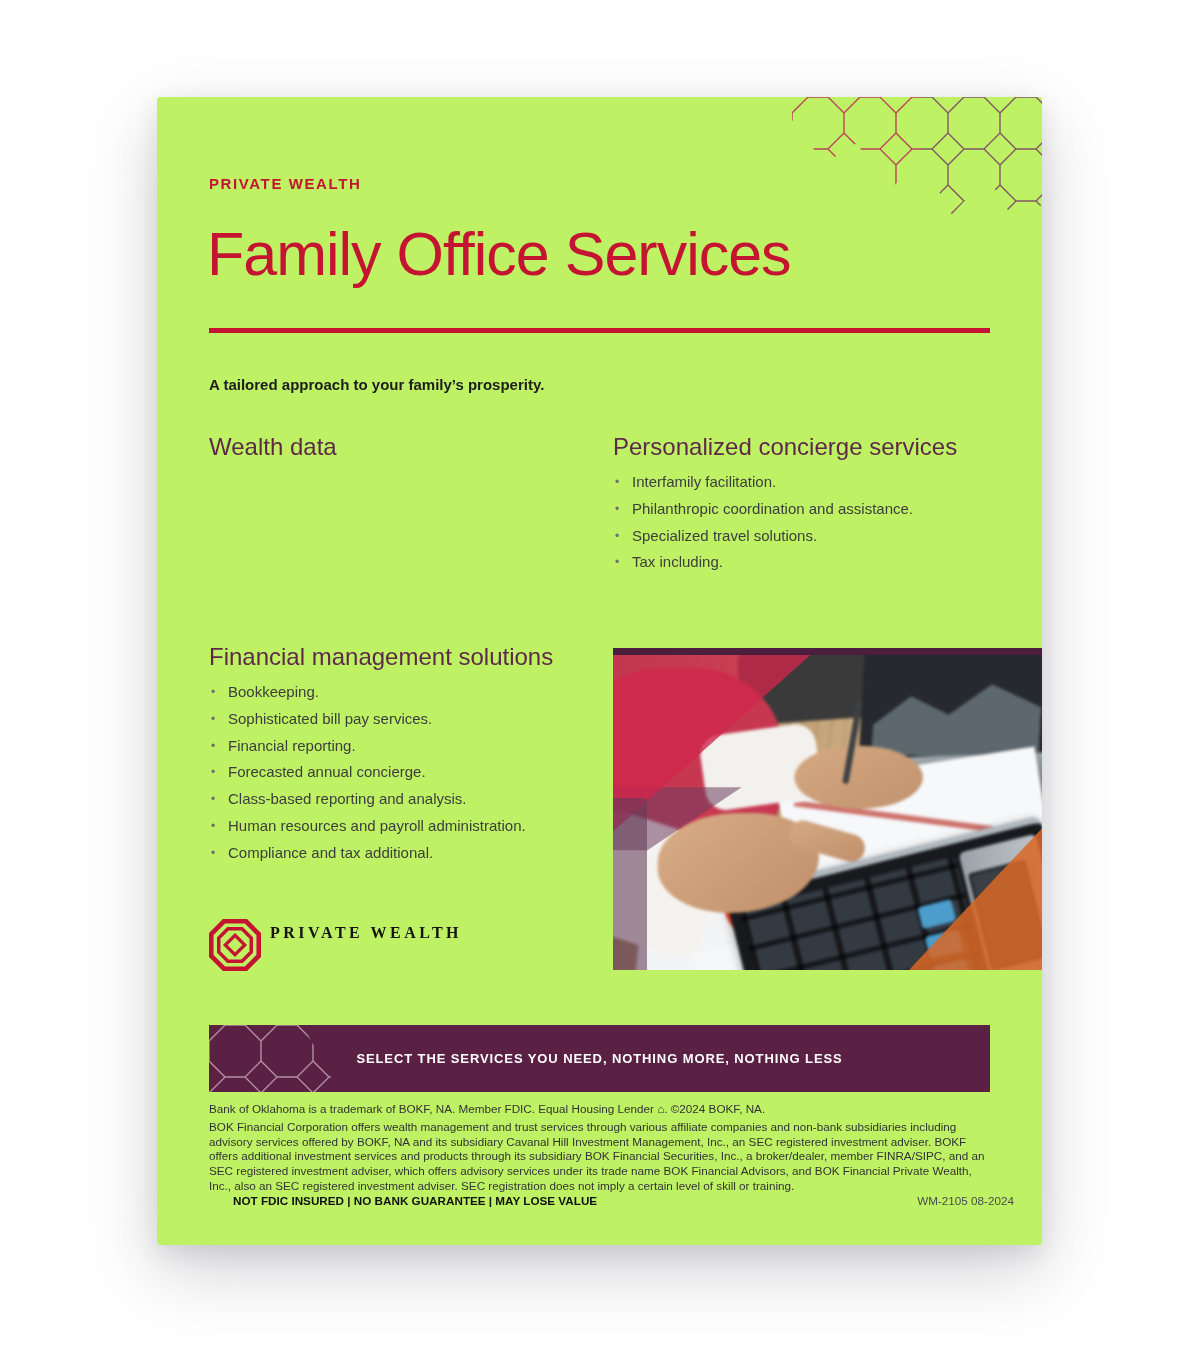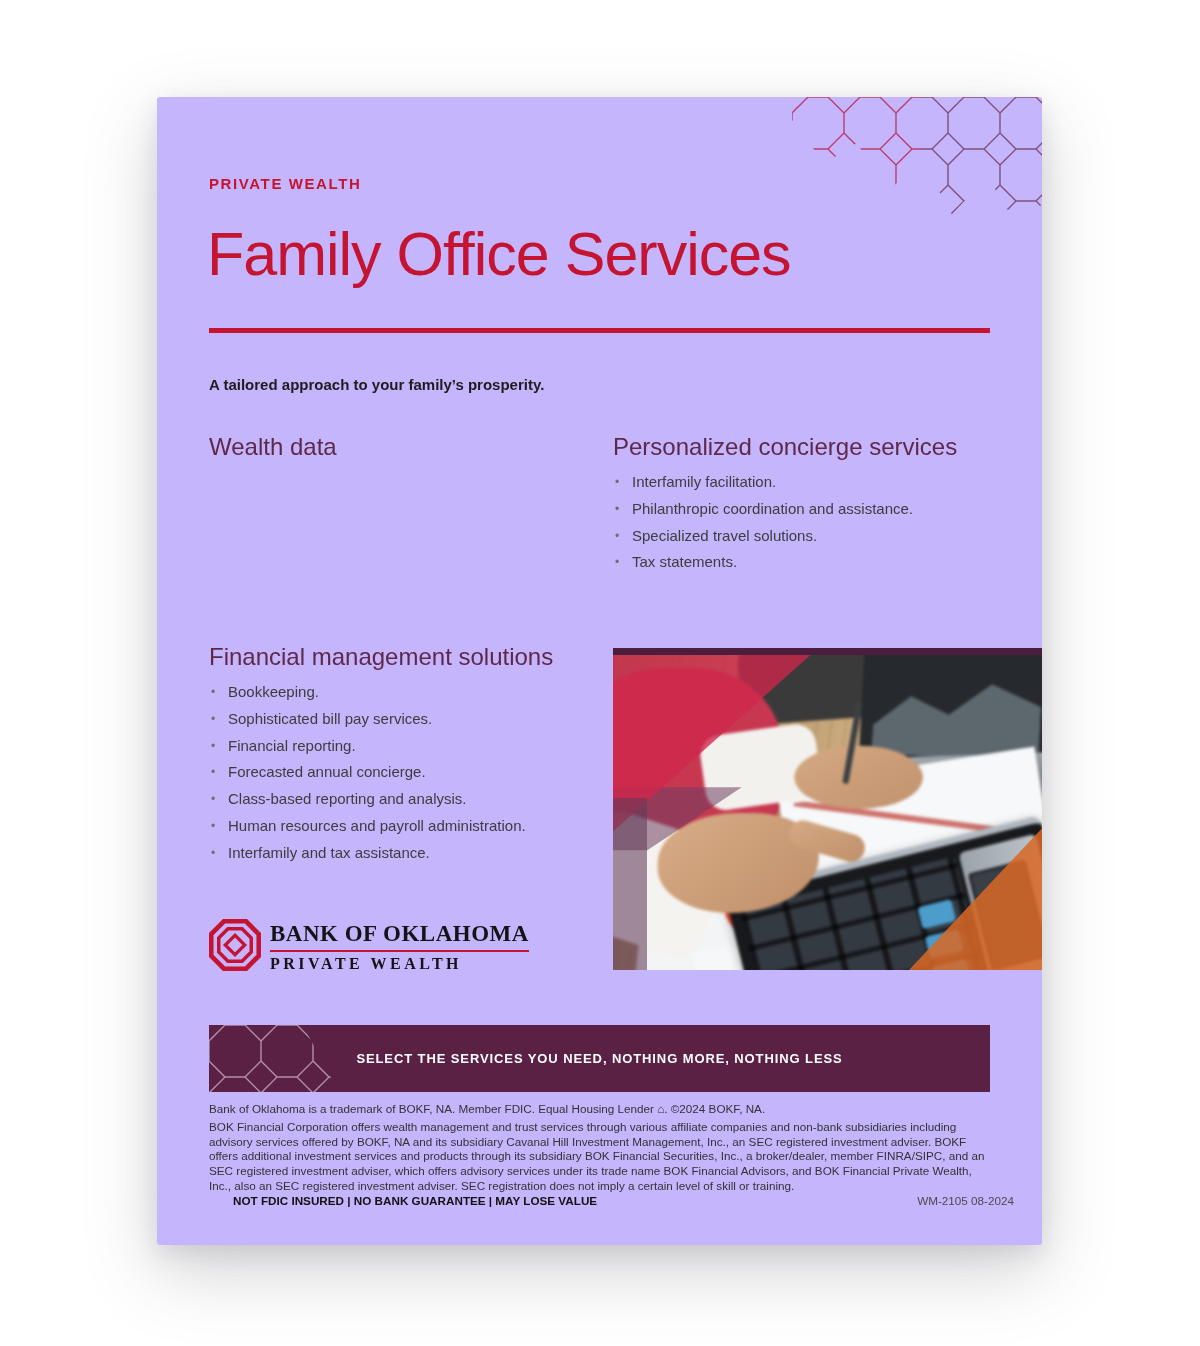--- a/index.html
+++ b/index.html
@@ -1,20 +1,20 @@
 <!DOCTYPE html>
 <html><head>
 <meta charset="utf-8">
 <style>
   * { margin:0; padding:0; box-sizing:border-box; }
   html,body { width:1200px; height:1346px; background:#ffffff; font-family:"Liberation Sans", sans-serif; position:relative; }
 
   .card {
     position:absolute; left:157px; top:97px; width:885px; height:1148px;
-    background:#c4b5fd; border-radius:3px; overflow:hidden;
+    background:#bef264; border-radius:3px; overflow:hidden;
     box-shadow:0 25px 70px rgba(90,90,100,.28), 0 8px 22px rgba(90,90,100,.14);
   }
 
   
   .deco-tr {
     position:absolute; top:0; right:0; width:250px; height:128px;
     clip-path:polygon(0 0,100% 0,100% 84%,90% 100%,78% 62%,64% 92%,52% 50%,38% 74%,26% 36%,13% 52%,0 18%);
     opacity:.9;
   }
   .banner-pattern {
@@ -147,32 +147,32 @@
   <div class="rule"></div>
   <div class="intro">A tailored approach to your family’s prosperity.</div>
 
   <h2 class="sec-heading h-wealth">Wealth data</h2>
 
   <h2 class="sec-heading h-concierge">Personalized concierge services</h2>
   <ul class="bullets l-concierge">
     <li>Interfamily facilitation.</li>
     <li>Philanthropic coordination and assistance.</li>
     <li>Specialized travel solutions.</li>
-    <li>Tax statements.</li>
+    <li>Tax including.</li>
   </ul>
 
   <h2 class="sec-heading h-financial">Financial management solutions</h2>
   <ul class="bullets l-financial">
     <li>Bookkeeping.</li>
     <li>Sophisticated bill pay services.</li>
     <li>Financial reporting.</li>
     <li>Forecasted annual concierge.</li>
     <li>Class-based reporting and analysis.</li>
     <li>Human resources and payroll administration.</li>
-    <li>Interfamily and tax assistance.</li>
+    <li>Compliance and tax additional.</li>
   </ul>
 
   <div class="photo">
     <div class="scene">
       <div class="desk"></div>
       <div class="wood-grain"></div>
       <div class="dark-blob"></div>
       <div class="shirt"></div>
       <div class="lap-screen">
         <div class="lap-chart"></div>
@@ -210,21 +210,20 @@
     <div class="photo-strip"></div>
   </div>
 
   <div class="logo">
     <svg class="logo-mark" viewBox="0 0 48 48">
       <path d="M14 2 H34 L46 14 V34 L34 46 H14 L2 34 V14 Z" fill="none" stroke="#c41432" stroke-width="4.4"></path>
       <path d="M17.5 9 H30.5 L39 17.5 V30.5 L30.5 39 H17.5 L9 30.5 V17.5 Z" fill="none" stroke="#c41432" stroke-width="3.2"></path>
       <path d="M24 15 L33 24 L24 33 L15 24 Z" fill="none" stroke="#c41432" stroke-width="3"></path>
     </svg>
     <div class="logo-text">
-      <div class="logo-name">BANK OF OKLAHOMA</div>
       <div class="logo-division">PRIVATE WEALTH</div>
     </div>
   </div>
 
   <div class="banner">
     <svg class="banner-pattern">
       <rect width="130" height="67" fill="url(#pat-light)"></rect>
     </svg>
     <div class="banner-text">SELECT THE SERVICES YOU NEED, NOTHING MORE, NOTHING LESS</div>
   </div>

